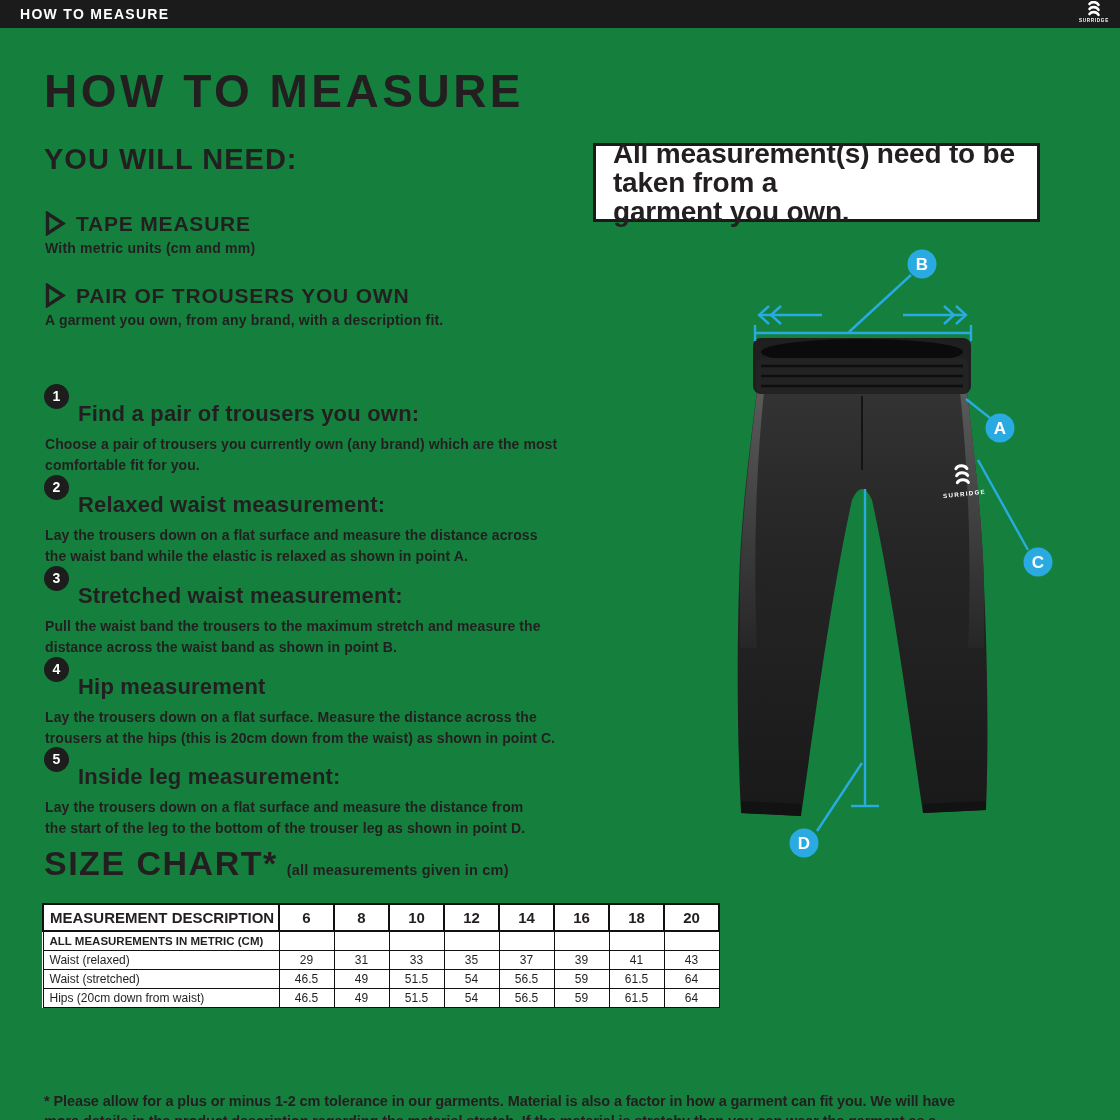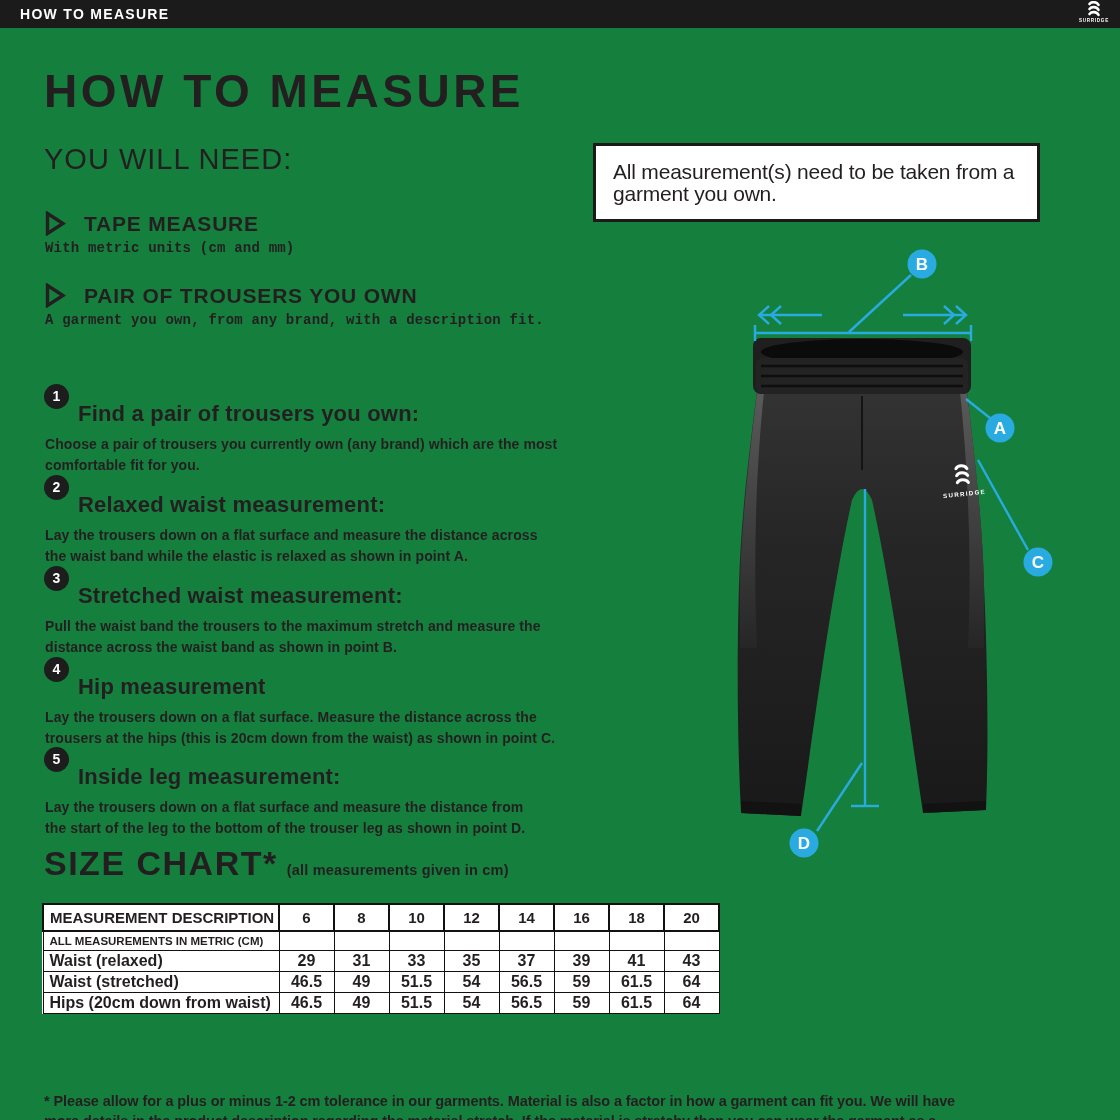--- a/index.html
+++ b/index.html
@@ -12,48 +12,48 @@
     position:relative;width:1120px;height:1120px;background:#15803d;
     font-family:"Liberation Sans",sans-serif;color:var(--ink);overflow:hidden;padding-left:32px;
   }
   
   .topbar{position:absolute;left:0;top:0;width:1120px;height:28px;background:var(--bar);}
   .topbar-title{position:absolute;left:20px;top:6px;font-size:14px;font-weight:bold;color:#fff;letter-spacing:1.3px;}
   .brand{position:absolute;right:3px;top:1px;width:46px;height:26px;text-align:center;color:#fff;}
   .brand svg{display:block;margin:0 auto;}
   
   .h1{position:absolute;left:44px;top:64px;font-size:46px;font-weight:bold;letter-spacing:3.5px;}
-  .h2{position:absolute;left:44px;top:143px;font-size:29px;font-weight:normal;letter-spacing:1px;}
+  .h2{position:absolute;left:44px;top:143px;font-size:29px;font-weight:bold;letter-spacing:1px;}
   
   .need-item{position:absolute;left:45px;width:600px;}
   #need-0{top:211px;} #need-1{top:283px;}
-  .need-head{display:flex;align-items:center;gap:18px;}
+  .need-head{display:flex;align-items:center;gap:10px;}
   .need-title{font-size:21px;font-weight:bold;letter-spacing:0.8px;}
-  .need-desc{font-size:14px;font-weight:bold;margin-top:4px;letter-spacing:0.2px;font-family:Liberation Mono, monospace;}
+  .need-desc{font-size:14px;font-weight:bold;margin-top:4px;letter-spacing:0.2px;}
   
   .callout{position:absolute;left:593px;top:143px;width:447px;height:79px;border:3px solid #1a1a1a;box-sizing:border-box;display:flex;align-items:center;background:#fff;}
-  .callout-text{padding:0 17px;font-size:21px;font-weight:normal;line-height:22px;white-space:pre-line;letter-spacing:-0.2px;}
+  .callout-text{padding:0 17px;font-size:28px;font-weight:bold;line-height:29px;white-space:pre-line;letter-spacing:-0.2px;}
   
   .step{position:absolute;left:44px;width:630px;}
   #step-0{top:365px;} #step-1{top:456px;} #step-2{top:547px;} #step-3{top:638px;} #step-4{top:728px;}
   .step-head{display:flex;align-items:center;gap:9px;}
   .badge{width:25px;height:25px;border-radius:50%;background:#1d1d1d;color:#fff;font-size:14px;font-weight:bold;
          display:flex;align-items:center;justify-content:center;flex:0 0 25px;}
   .step-title{font-size:22px;font-weight:bold;letter-spacing:0.2px;margin-top:36px;}
   .step-desc{margin:7px 0 0 1px;font-size:14px;font-weight:bold;line-height:21px;white-space:pre-line;letter-spacing:0.1px;}
   
   .size-chart-head{position:absolute;left:44px;top:844px;text-align:right;}
   .sc-title{font-size:34px;font-weight:bold;letter-spacing:1.5px;}
   .sc-sub{font-size:14.5px;font-weight:bold;margin-left:9px;letter-spacing:0.2px;}
   table.size{position:absolute;left:42px;top:903px;width:676px;border-collapse:collapse;table-layout:fixed;background:#fff;}
   table.size th,table.size td{border:1.6px solid #111;box-sizing:border-box;overflow:hidden;white-space:nowrap;}
   table.size tr.header-row th{border-width:2.2px;height:27px;font-size:15px;font-weight:bold;}
   table.size th.desc-col,table.size td.lbl{text-align:left;padding-left:6px;border-radius:7px;}
   table.size tr.metric-row td{height:19px;font-size:11.5px;font-weight:bold;}
-  table.size tbody td{height:19px;font-size:16px;font-weight:bold;text-align:center;margin-left:18px;}
+  table.size tbody td{height:19px;font-size:12px;font-weight:normal;text-align:center;margin-left:18px;}
   table.size tbody td.lbl{text-align:left;}
   
   .footnote{position:absolute;left:44px;top:1092px;width:1064px;font-size:14.5px;font-weight:bold;line-height:19.5px;white-space:pre-line;letter-spacing:-0.1px;}
   
   #diagram{position:absolute;left:690px;top:230px;width:420px;height:680px;}
   .ann{stroke:var(--accent);stroke-width:2.4;fill:none;}
   .pt-circle{fill:var(--accent);stroke:none;}
   .pt-letter{fill:#ffffff;font-family:"Liberation Sans",sans-serif;font-weight:bold;font-size:17px;text-anchor:middle;}
   .glogo{fill:#ffffff;font-family:"Liberation Sans",sans-serif;}
 </style>

